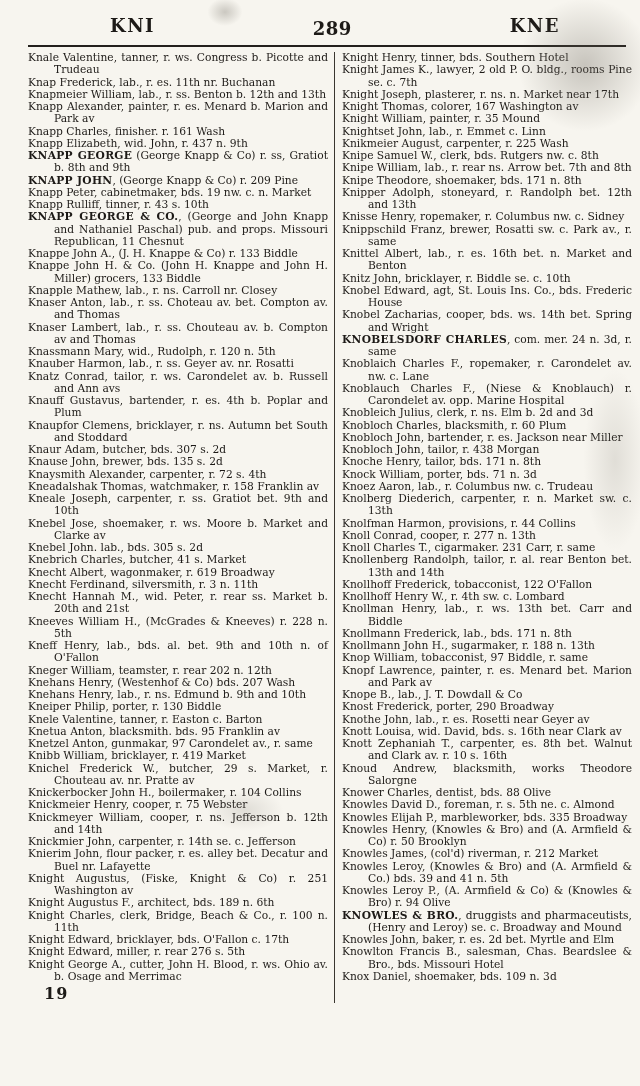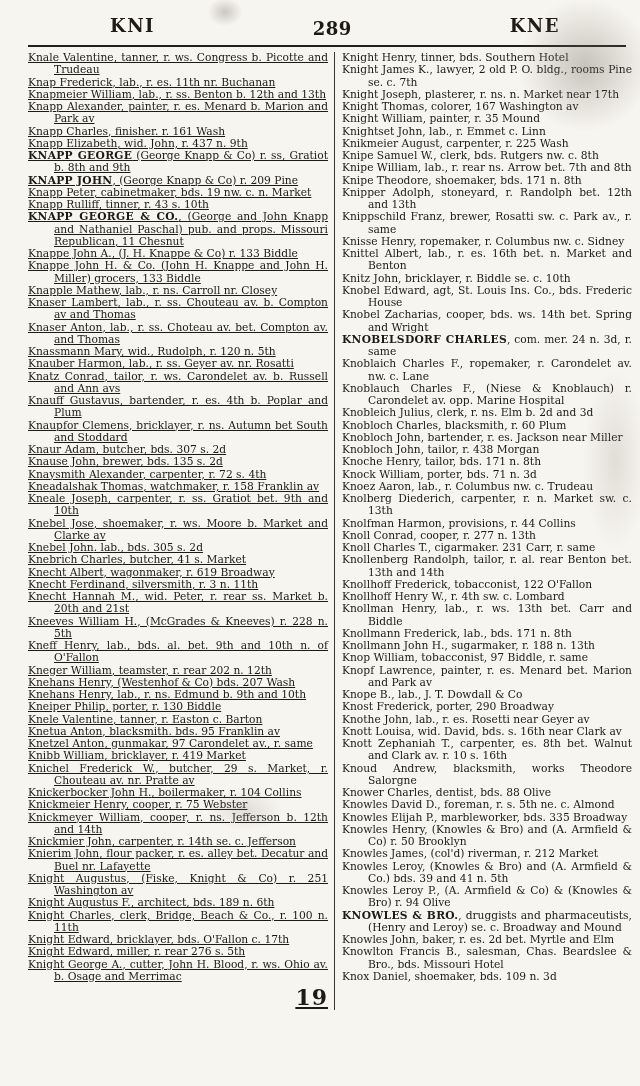--- a/index.html
+++ b/index.html
@@ -56,46 +56,44 @@
   .columns {
     display: flex;
     padding: 2px 8px 0 28px;
   }
   .col {
     box-sizing: border-box;
   }
   .col-left {
     width: 306px;
     padding-right: 6px;
-    text-decoration: underline;
   }
   .col-right {
     width: 298px;
     border-left: 1px solid #3a362f;
     padding-left: 7px;
   }
 
   p.entry {
     margin: 0;
     font-size: 10.7px;
     line-height: 12.25px;
     padding-left: 26px;
     text-indent: -26px;
     text-align: justify;
     text-justify: inter-word;
   }
   p.entry .ename { white-space: normal; }
   p.entry.strong .ename { font-weight: bold; letter-spacing: 0.3px; }
 
   .page-number {
-    font-size: 22px;
+    font-size: 16px;
     font-weight: bold;
     margin: 1px 0 0 16px;
     letter-spacing: 1px;
-    text-align: right;
   }
 </style>
 </head>
 <body>
 
 <div class="page">
   <div class="smudge smudge-1"></div>
   <div class="smudge smudge-2"></div>
   <div class="smudge smudge-3"></div>
   <div class="smudge smudge-4"></div>
@@ -117,22 +115,22 @@
         <p class="entry"><span class="ename">Knapp Charles</span><span>, finisher. r. 161 Wash</span></p>
         <p class="entry"><span class="ename">Knapp Elizabeth</span><span>, wid. John, r. 437 n. 9th</span></p>
         <p class="entry strong"><span class="ename">KNAPP GEORGE</span><span> (George Knapp &amp; Co) r. ss, Gratiot b. 8th and 9th</span></p>
         <p class="entry strong"><span class="ename">KNAPP JOHN</span><span>, (George Knapp &amp; Co) r. 209 Pine</span></p>
         <p class="entry"><span class="ename">Knapp Peter</span><span>, cabinetmaker, bds. 19 nw. c. n. Market</span></p>
         <p class="entry"><span class="ename">Knapp Rulliff</span><span>, tinner, r. 43 s. 10th</span></p>
         <p class="entry strong"><span class="ename">KNAPP GEORGE &amp; CO.</span><span>, (George and John Knapp and Nathaniel Paschal) pub. and props. Missouri Republican, 11 Chesnut</span></p>
         <p class="entry"><span class="ename">Knappe John A.</span><span>, (J. H. Knappe &amp; Co) r. 133 Biddle</span></p>
         <p class="entry"><span class="ename">Knappe John H. &amp; Co.</span><span> (John H. Knappe and John H. Miller) grocers, 133 Biddle</span></p>
         <p class="entry"><span class="ename">Knapple Mathew</span><span>, lab., r. ns. Carroll nr. Closey</span></p>
+        <p class="entry"><span class="ename">Knaser Anton</span><span>, lab., r. ss. Choteau av. bet. Compton av. and Thomas</span></p>
         <p class="entry"><span class="ename">Knaser Lambert</span><span>, lab., r. ss. Chouteau av. b. Compton av and Thomas</span></p>
-        <p class="entry"><span class="ename">Knaser Anton</span><span>, lab., r. ss. Choteau av. bet. Compton av. and Thomas</span></p>
         <p class="entry"><span class="ename">Knassmann Mary</span><span>, wid., Rudolph, r. 120 n. 5th</span></p>
         <p class="entry"><span class="ename">Knauber Harmon</span><span>, lab., r. ss. Geyer av. nr. Rosatti</span></p>
         <p class="entry"><span class="ename">Knatz Conrad</span><span>, tailor, r. ws. Carondelet av. b. Russell and Ann avs</span></p>
         <p class="entry"><span class="ename">Knauff Gustavus</span><span>, bartender, r. es. 4th b. Poplar and Plum</span></p>
         <p class="entry"><span class="ename">Knaupfor Clemens</span><span>, bricklayer, r. ns. Autumn bet South and Stoddard</span></p>
         <p class="entry"><span class="ename">Knaur Adam</span><span>, butcher, bds. 307 s. 2d</span></p>
         <p class="entry"><span class="ename">Knause John</span><span>, brewer, bds. 135 s. 2d</span></p>
         <p class="entry"><span class="ename">Knaysmith Alexander</span><span>, carpenter, r. 72 s. 4th</span></p>
         <p class="entry"><span class="ename">Kneadalshak Thomas</span><span>, watchmaker, r. 158 Franklin av</span></p>
         <p class="entry"><span class="ename">Kneale Joseph</span><span>, carpenter, r. ss. Gratiot bet. 9th and 10th</span></p>
@@ -171,22 +169,22 @@
         <p class="entry"><span class="ename">Knight James K.</span><span>, lawyer, 2 old P. O. bldg., rooms Pine se. c. 7th</span></p>
         <p class="entry"><span class="ename">Knight Joseph</span><span>, plasterer, r. ns. n. Market near 17th</span></p>
         <p class="entry"><span class="ename">Knight Thomas</span><span>, colorer, 167 Washington av</span></p>
         <p class="entry"><span class="ename">Knight William</span><span>, painter, r. 35 Mound</span></p>
         <p class="entry"><span class="ename">Knightset John</span><span>, lab., r. Emmet c. Linn</span></p>
         <p class="entry"><span class="ename">Knikmeier August</span><span>, carpenter, r. 225 Wash</span></p>
         <p class="entry"><span class="ename">Knipe Samuel W.</span><span>, clerk, bds. Rutgers nw. c. 8th</span></p>
         <p class="entry"><span class="ename">Knipe William</span><span>, lab., r. rear ns. Arrow bet. 7th and 8th</span></p>
         <p class="entry"><span class="ename">Knipe Theodore</span><span>, shoemaker, bds. 171 n. 8th</span></p>
         <p class="entry"><span class="ename">Knipper Adolph</span><span>, stoneyard, r. Randolph bet. 12th and 13th</span></p>
+        <p class="entry"><span class="ename">Knisse Henry</span><span>, ropemaker, r. Columbus nw. c. Sidney</span></p>
         <p class="entry"><span class="ename">Knippschild Franz</span><span>, brewer, Rosatti sw. c. Park av., r. same</span></p>
-        <p class="entry"><span class="ename">Knisse Henry</span><span>, ropemaker, r. Columbus nw. c. Sidney</span></p>
         <p class="entry"><span class="ename">Knittel Albert</span><span>, lab., r. es. 16th bet. n. Market and Benton</span></p>
         <p class="entry"><span class="ename">Knitz John</span><span>, bricklayer, r. Biddle se. c. 10th</span></p>
         <p class="entry"><span class="ename">Knobel Edward</span><span>, agt, St. Louis Ins. Co., bds. Frederic House</span></p>
         <p class="entry"><span class="ename">Knobel Zacharias</span><span>, cooper, bds. ws. 14th bet. Spring and Wright</span></p>
         <p class="entry strong"><span class="ename">KNOBELSDORF CHARLES</span><span>, com. mer. 24 n. 3d, r. same</span></p>
         <p class="entry"><span class="ename">Knoblaich Charles F.</span><span>, ropemaker, r. Carondelet av. nw. c. Lane</span></p>
         <p class="entry"><span class="ename">Knoblauch Charles F.</span><span>, (Niese &amp; Knoblauch) r. Carondelet av. opp. Marine Hospital</span></p>
         <p class="entry"><span class="ename">Knobleich Julius</span><span>, clerk, r. ns. Elm b. 2d and 3d</span></p>
         <p class="entry"><span class="ename">Knobloch Charles</span><span>, blacksmith, r. 60 Plum</span></p>
         <p class="entry"><span class="ename">Knobloch John</span><span>, bartender, r. es. Jackson near Miller</span></p>

